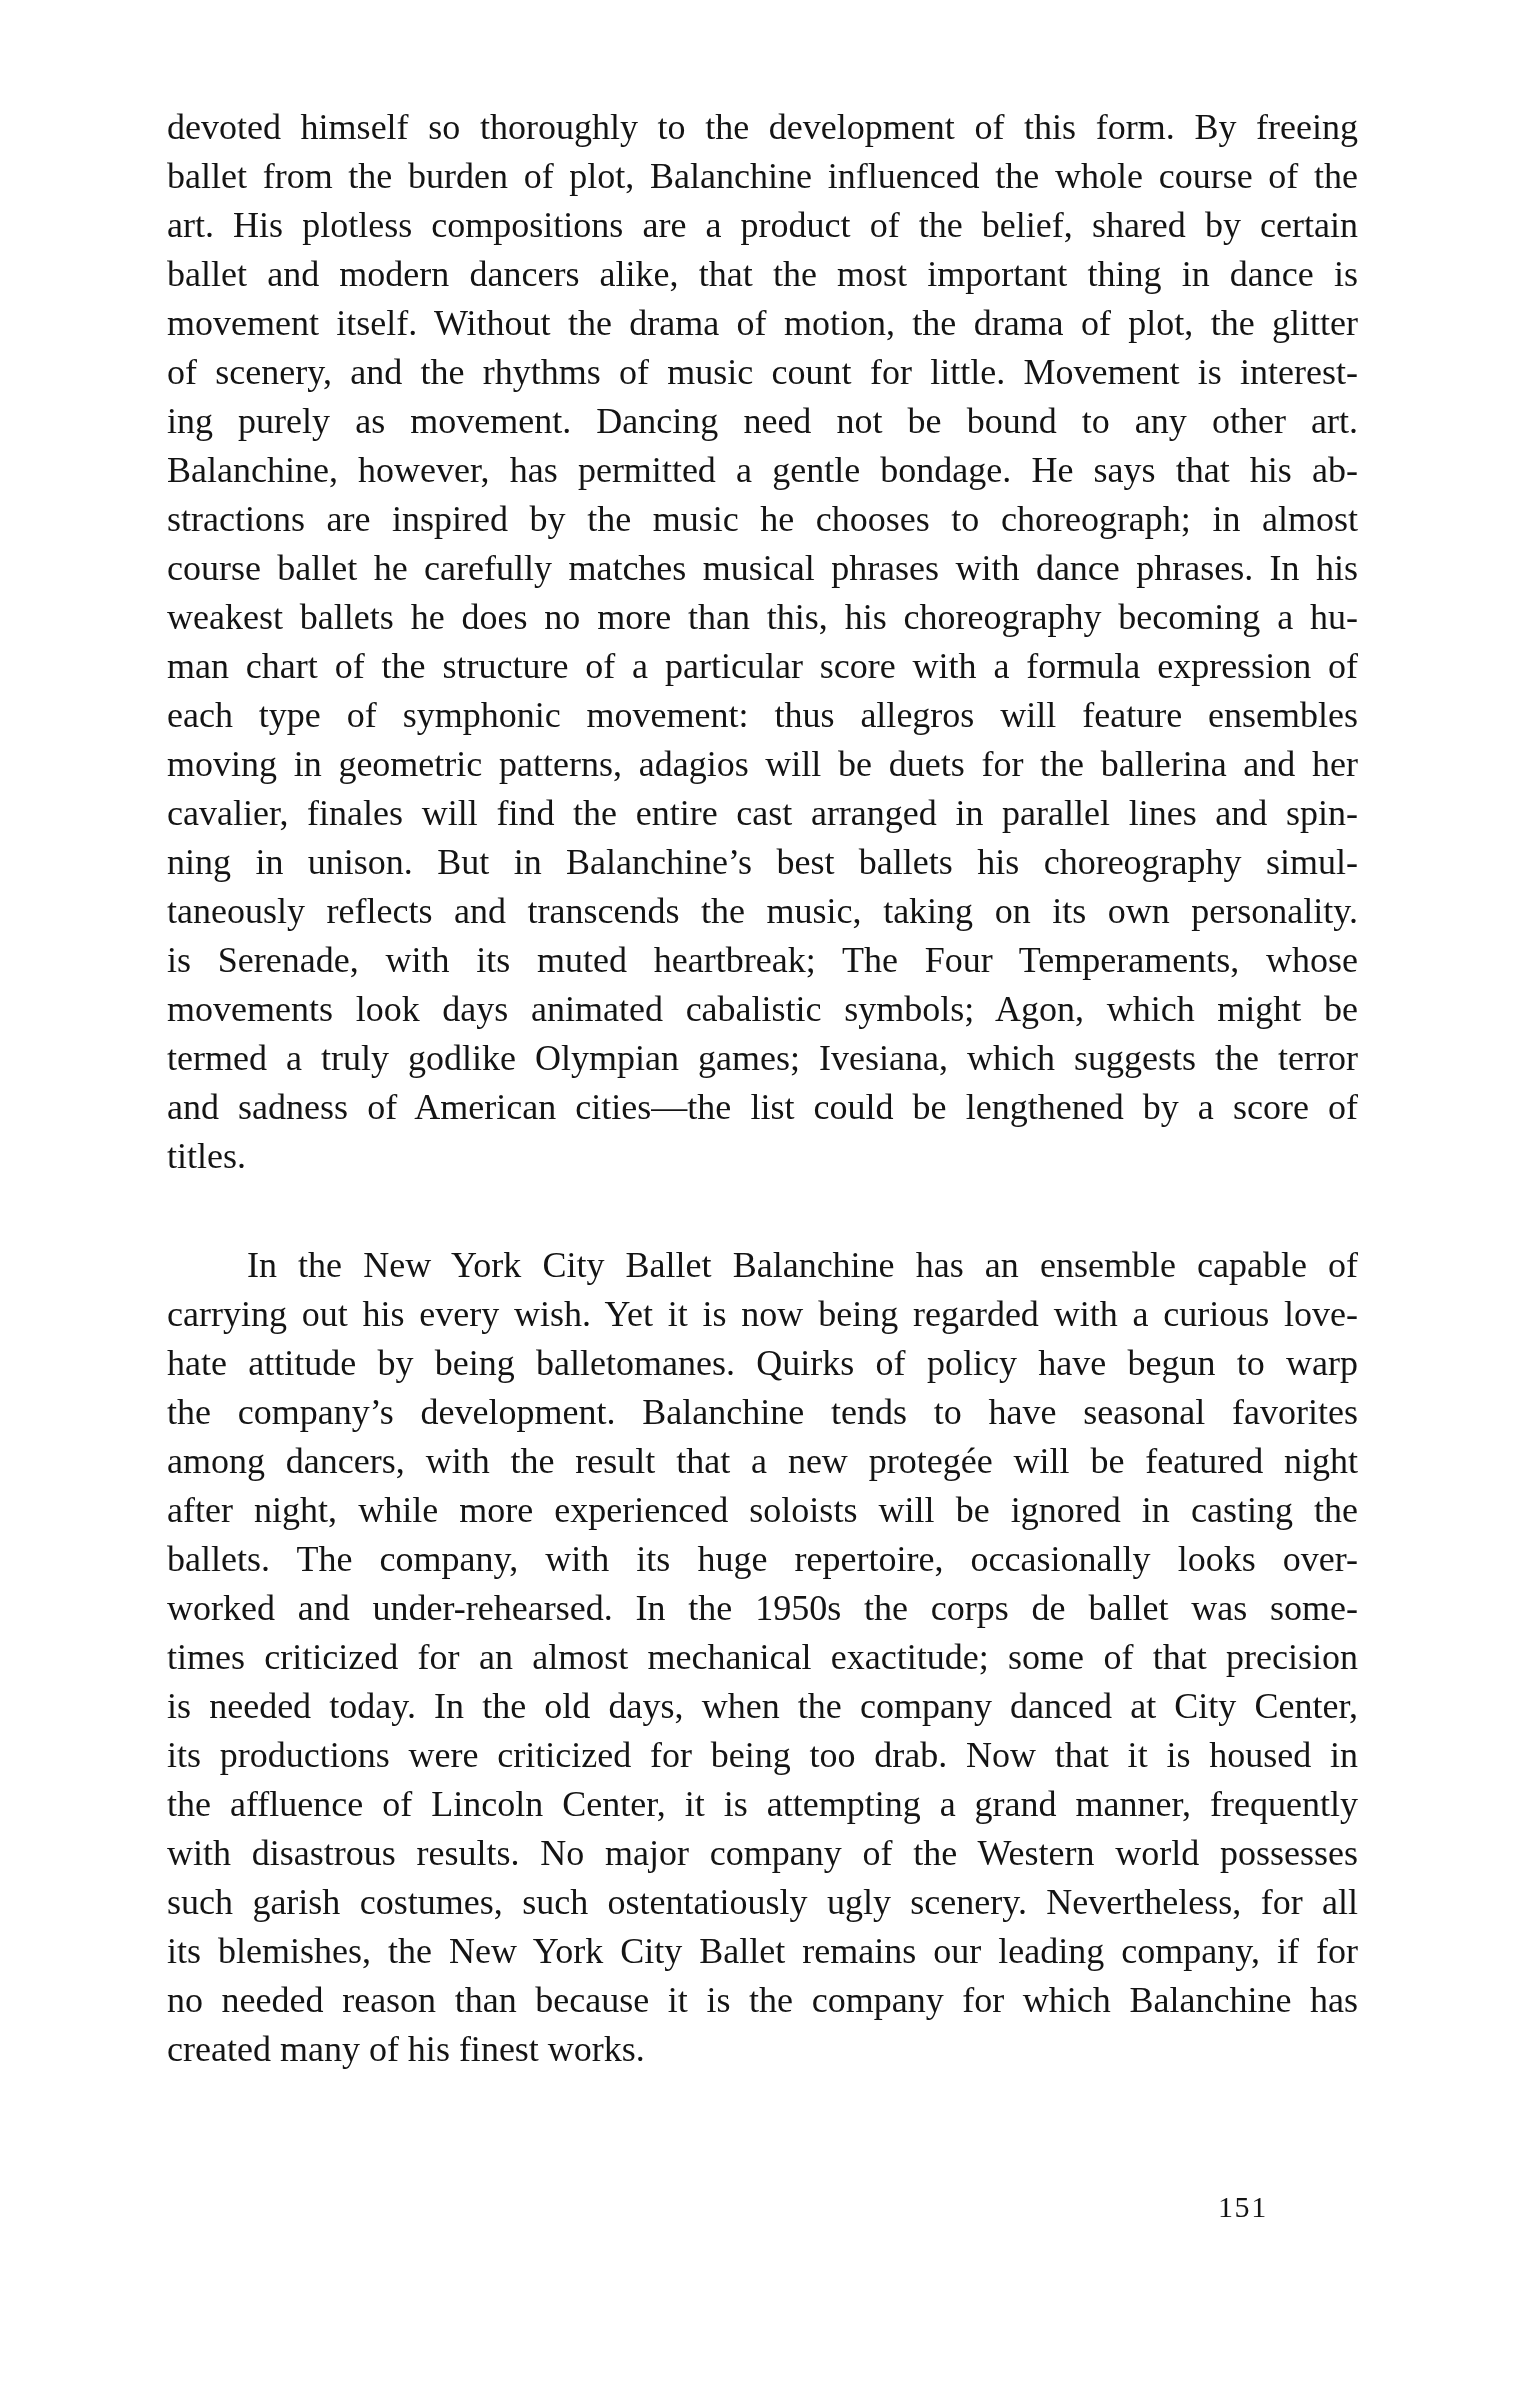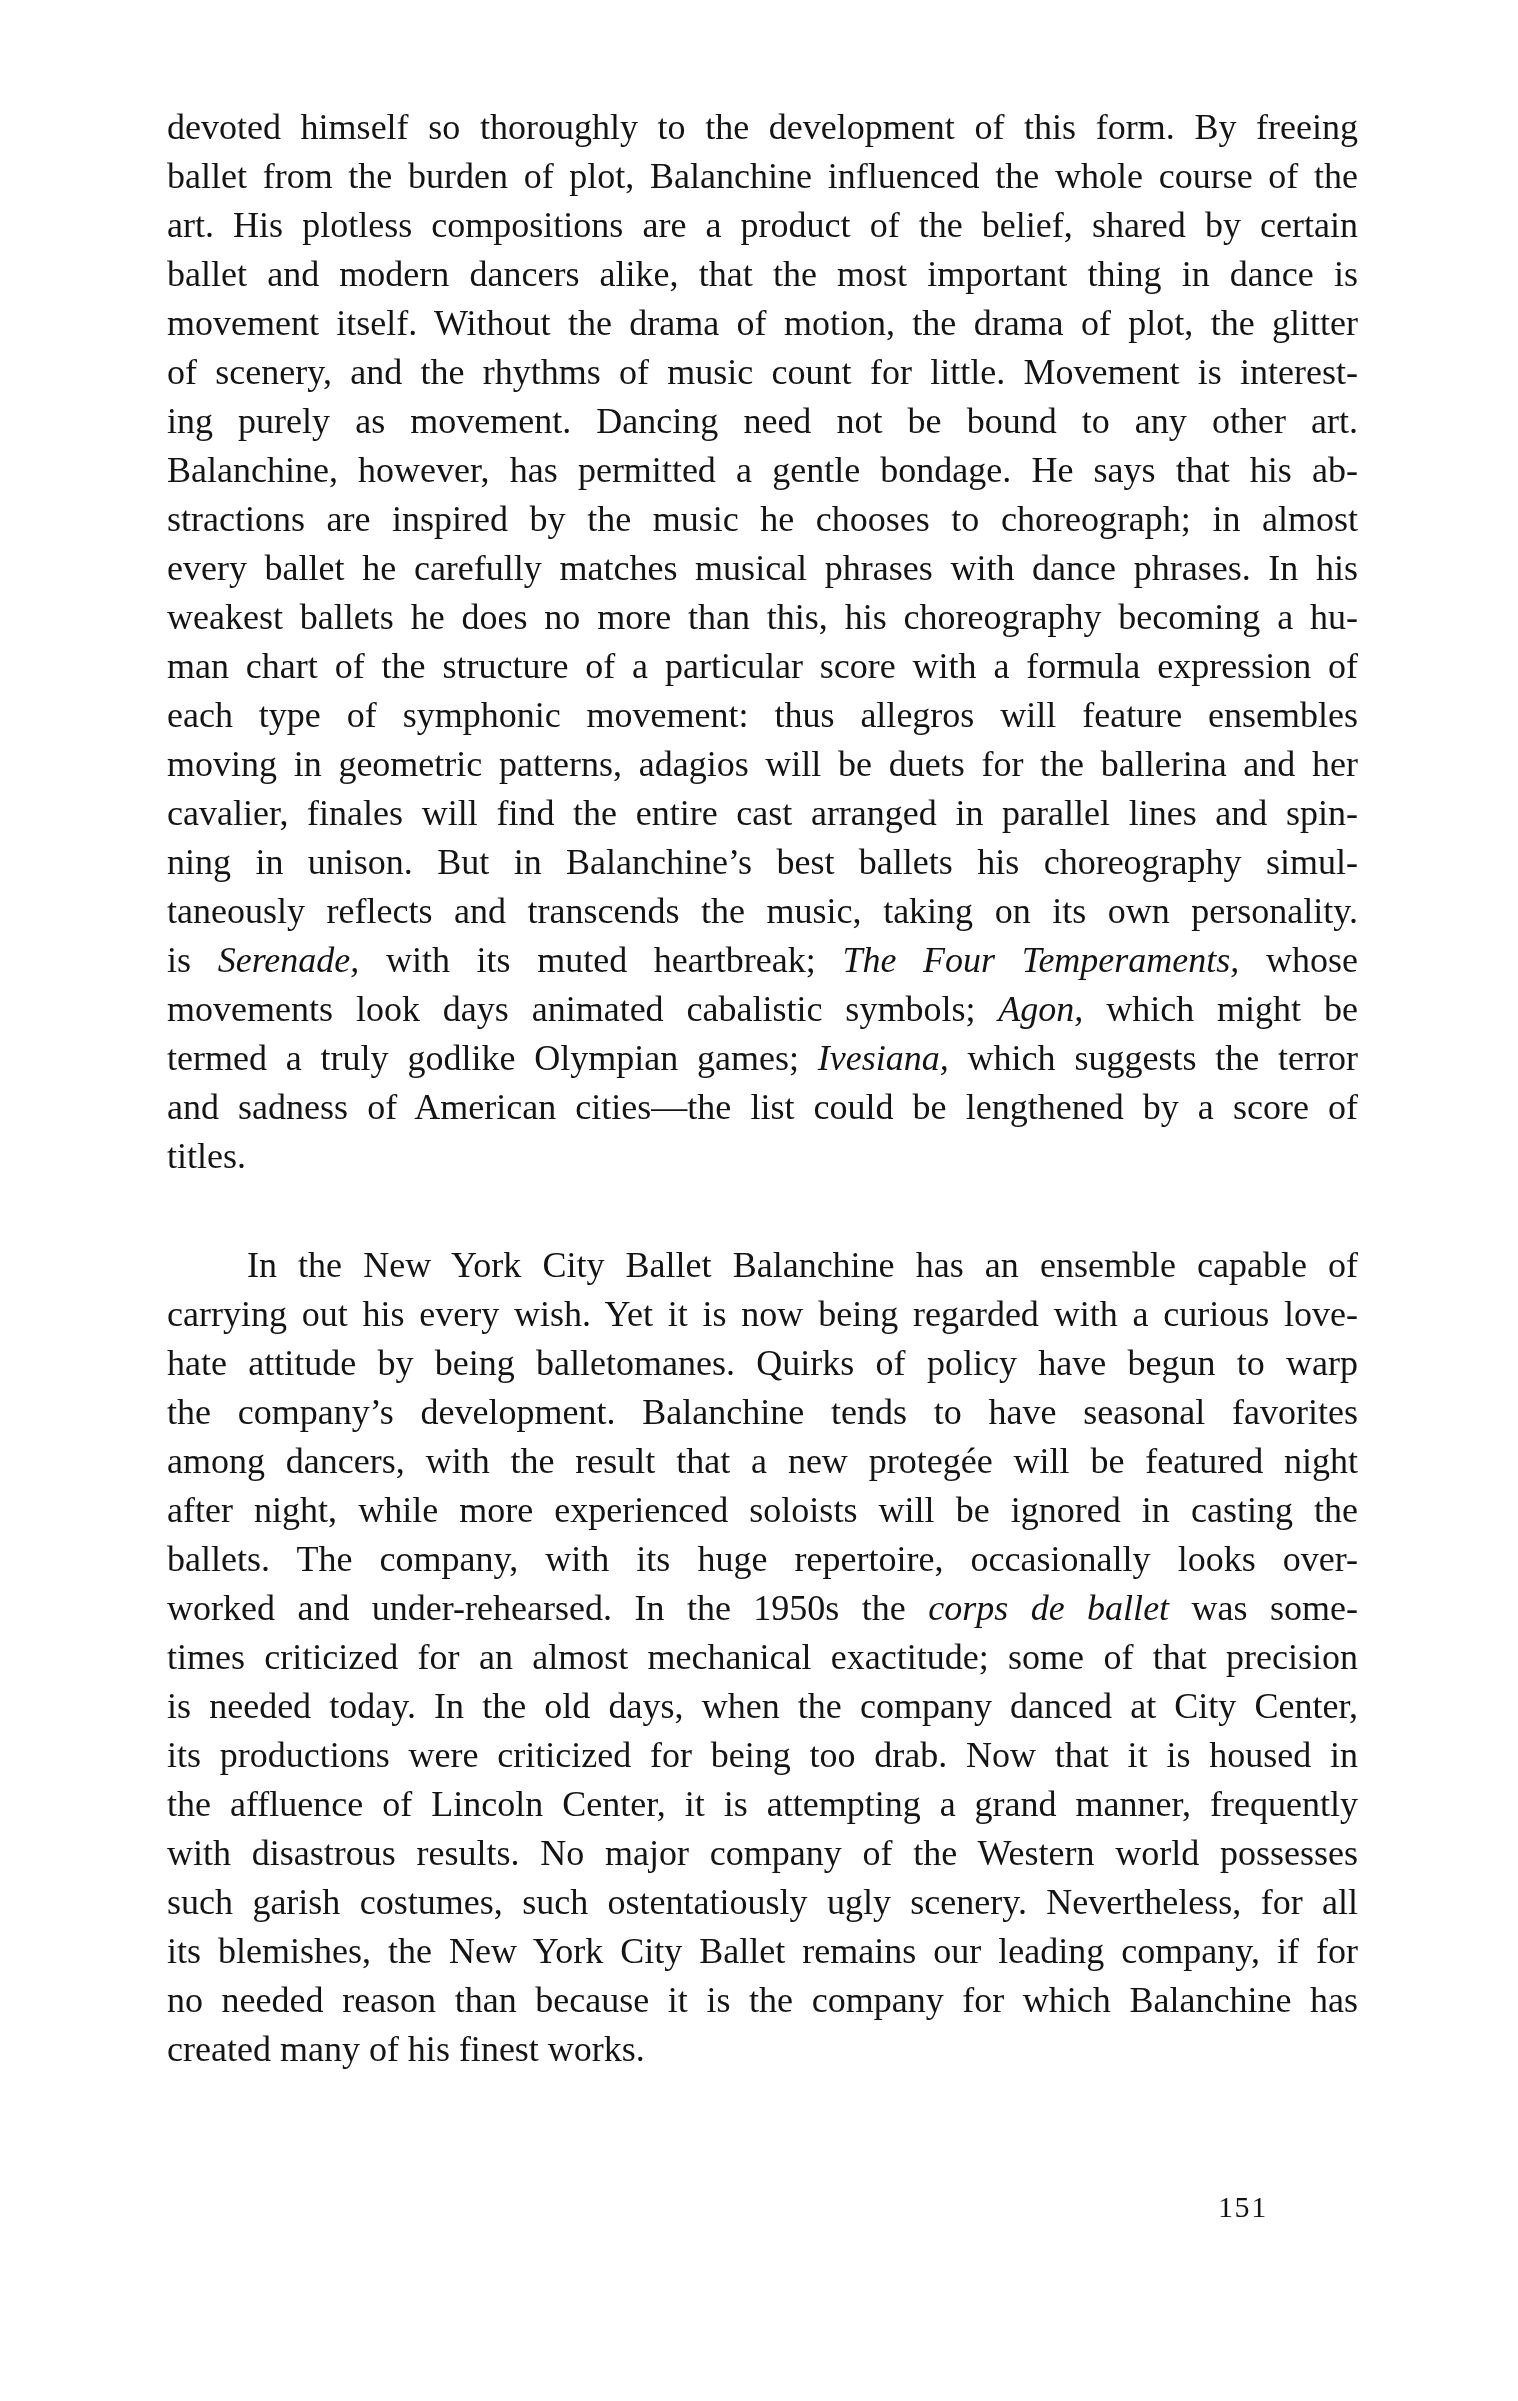--- a/index.html
+++ b/index.html
@@ -38,21 +38,21 @@
     letter-spacing: 0px;
     word-spacing: 0px;
   }
   .line.last {
     text-align-last: left;
   }
   .line.indent {
     padding-left: 80px;
   }
   .line .seg { }
-  .line .it { font-style: italic; }
+  .line .it { }
   
   .line-inner {
     display: block;
     width: 100%;
     text-align: justify;
     text-align-last: justify;
     white-space: normal;
   }
   .line.last .line-inner { text-align-last: left; }
   #para-1 { top: 103px; }
@@ -93,21 +93,21 @@
       <div class="line">
         <span class="line-inner"><span class="seg">ing purely as movement. Dancing need not be bound to any other art.</span></span>
       </div>
       <div class="line">
         <span class="line-inner"><span class="seg">Balanchine, however, has permitted a gentle bondage. He says that his ab-</span></span>
       </div>
       <div class="line">
         <span class="line-inner"><span class="seg">stractions are inspired by the music he chooses to choreograph; in almost</span></span>
       </div>
       <div class="line">
-        <span class="line-inner"><span class="seg">every ballet he carefully matches musical phrases with dance phrases. In his</span></span>
+        <span class="line-inner"><span class="seg">course ballet he carefully matches musical phrases with dance phrases. In his</span></span>
       </div>
       <div class="line">
         <span class="line-inner"><span class="seg">weakest ballets he does no more than this, his choreography becoming a hu-</span></span>
       </div>
       <div class="line">
         <span class="line-inner"><span class="seg">man chart of the structure of a particular score with a formula expression of</span></span>
       </div>
       <div class="line">
         <span class="line-inner"><span class="seg">each type of symphonic movement: thus allegros will feature ensembles</span></span>
       </div>

